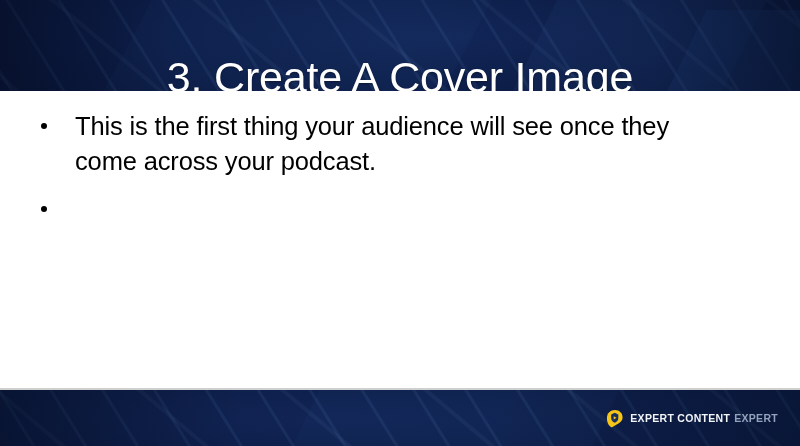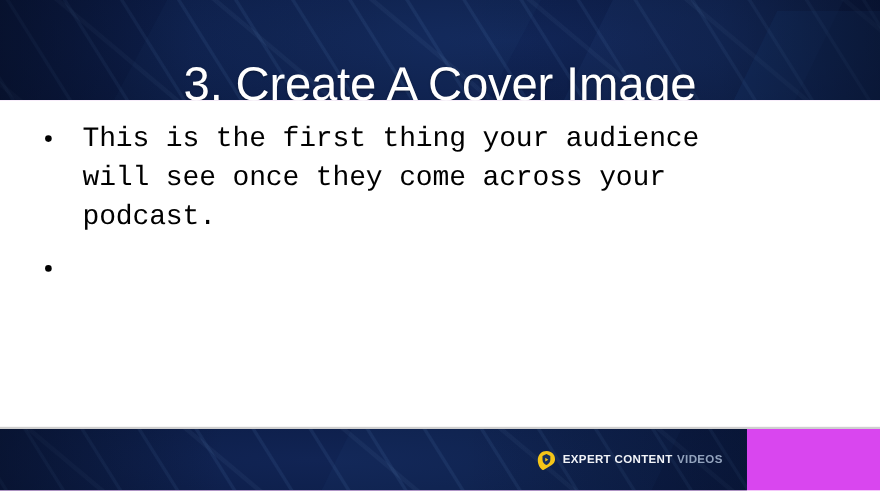--- a/index.html
+++ b/index.html
@@ -9,21 +9,21 @@
   }
   body {
     font-family: "Liberation Sans", sans-serif;
   }
 
   .slide {
     position: relative;
     width: 800px;
     height: 446px;
     overflow: hidden;
-    background: #d946ef;
+    background: #3b82f6;
   }
 
   
   .header-band {
     position: absolute;
     left: 0;
     top: 0;
     width: 800px;
     height: 91px;
     overflow: hidden;
@@ -144,21 +144,21 @@
   .bullet-list {
     margin: 0;
     padding: 18px 0 0 0;
     list-style: none;
   }
   .bullet-item {
     position: relative;
     margin: 0 0 12px 0;
     padding: 0 100px 0 75px;
     color: #000000;
-    font-family: Liberation Mono, monospace;
+    font-family: Liberation Sans, sans-serif;
     font-size: 25.5px;
     font-weight: 400;
     line-height: 1.39;
     letter-spacing: -0.15px;
   }
   .bullet-item .dot {
     position: absolute;
     left: 41px;
     top: 14px;
     width: 6px;
@@ -173,21 +173,21 @@
     left: 0;
     top: 388px;
     width: 800px;
     height: 2px;
     background: #cfcfcf;
   }
   .footer-band {
     position: absolute;
     left: 0;
     top: 390px;
-    width: 679px;
+    width: 800px;
     height: 56px;
     overflow: hidden;
     background:
       radial-gradient(130% 220% at 42% 50%, #112454 0%, #0b1c45 50%, #071230 100%),
       #0a1c44;
   }
   .footer-band .poly-d {
     position: absolute;
     left: 300px;
     top: -40px;
@@ -273,18 +273,18 @@
     <div class="vignette"></div>
 
     <div class="logo">
       <svg class="logo-mark" viewBox="0 0 40 40">
         <path d="M4 20 C4 9.5 11.5 3 21 3 C30.5 3 37 10 37 19 C37 24 34.5 27.5 30 30.5 L14 40 C8 37 4 29.5 4 20 Z" fill="#f5c518"></path>
         <path d="M20.5 9 L28 12.5 L28 20 C28 25 24.5 28.5 20.5 30 C16.5 28.5 13 25 13 20 L13 12.5 Z" fill="#17305e"></path>
         <path d="M18.3 16.2 L24.3 19.7 L18.3 23.2 Z" fill="#f5c518"></path>
       </svg>
       <span class="logo-text">
         <span class="primary">EXPERT CONTENT</span>
-        <span class="secondary">VIDEOS</span>
+        <span class="secondary">EXPERT</span>
       </span>
     </div>
   </div>
 
 </div>
 
 </body></html>

